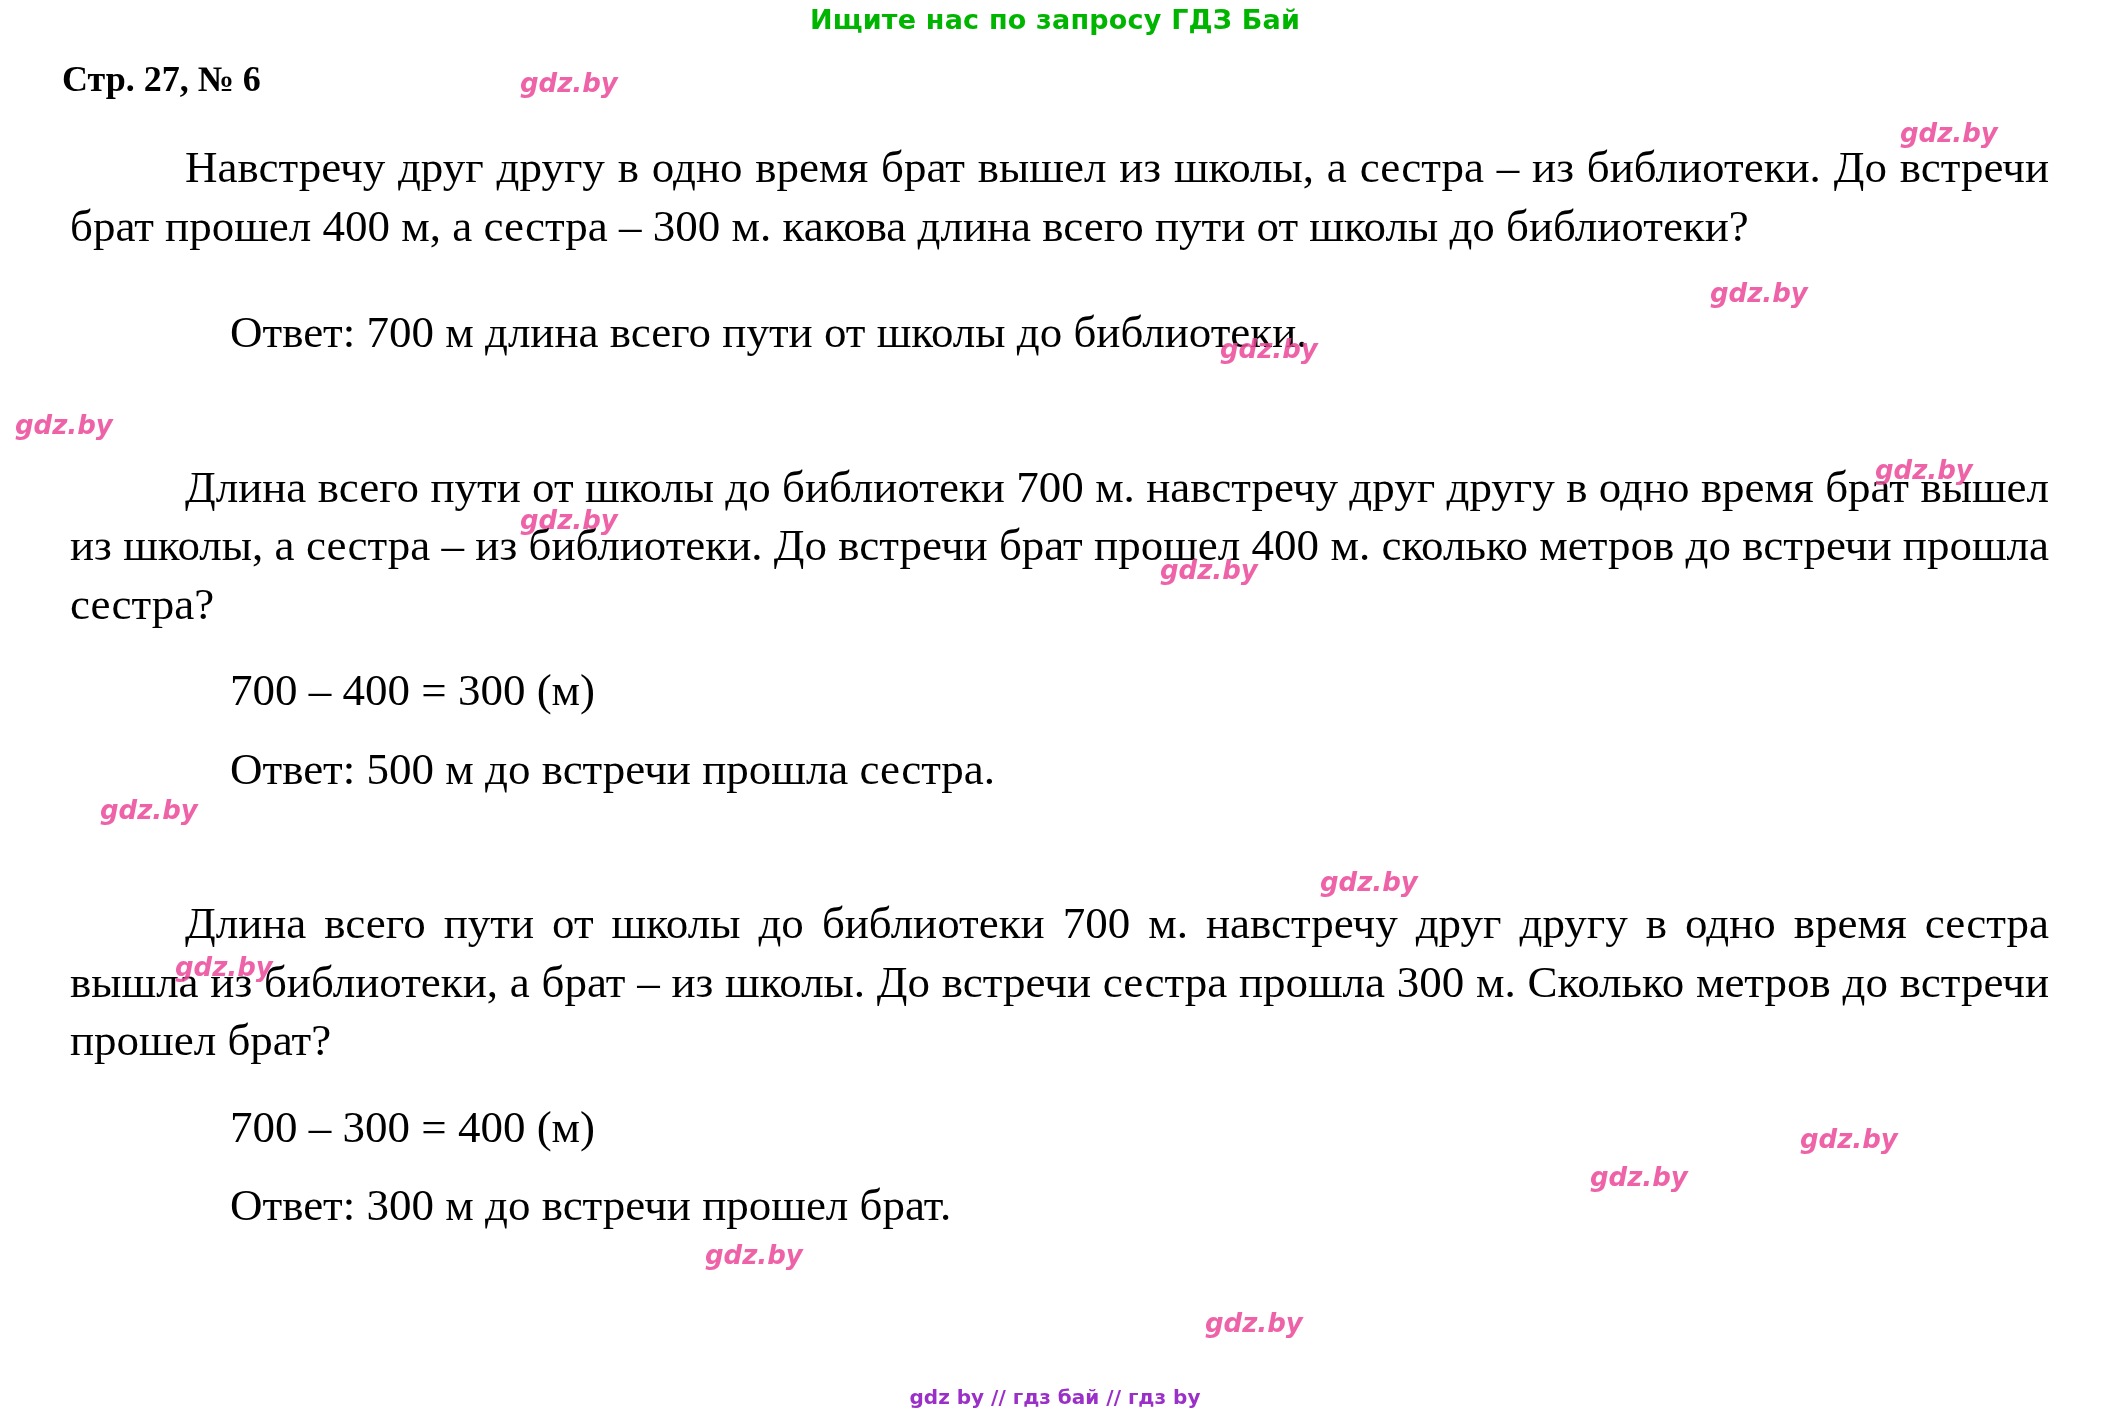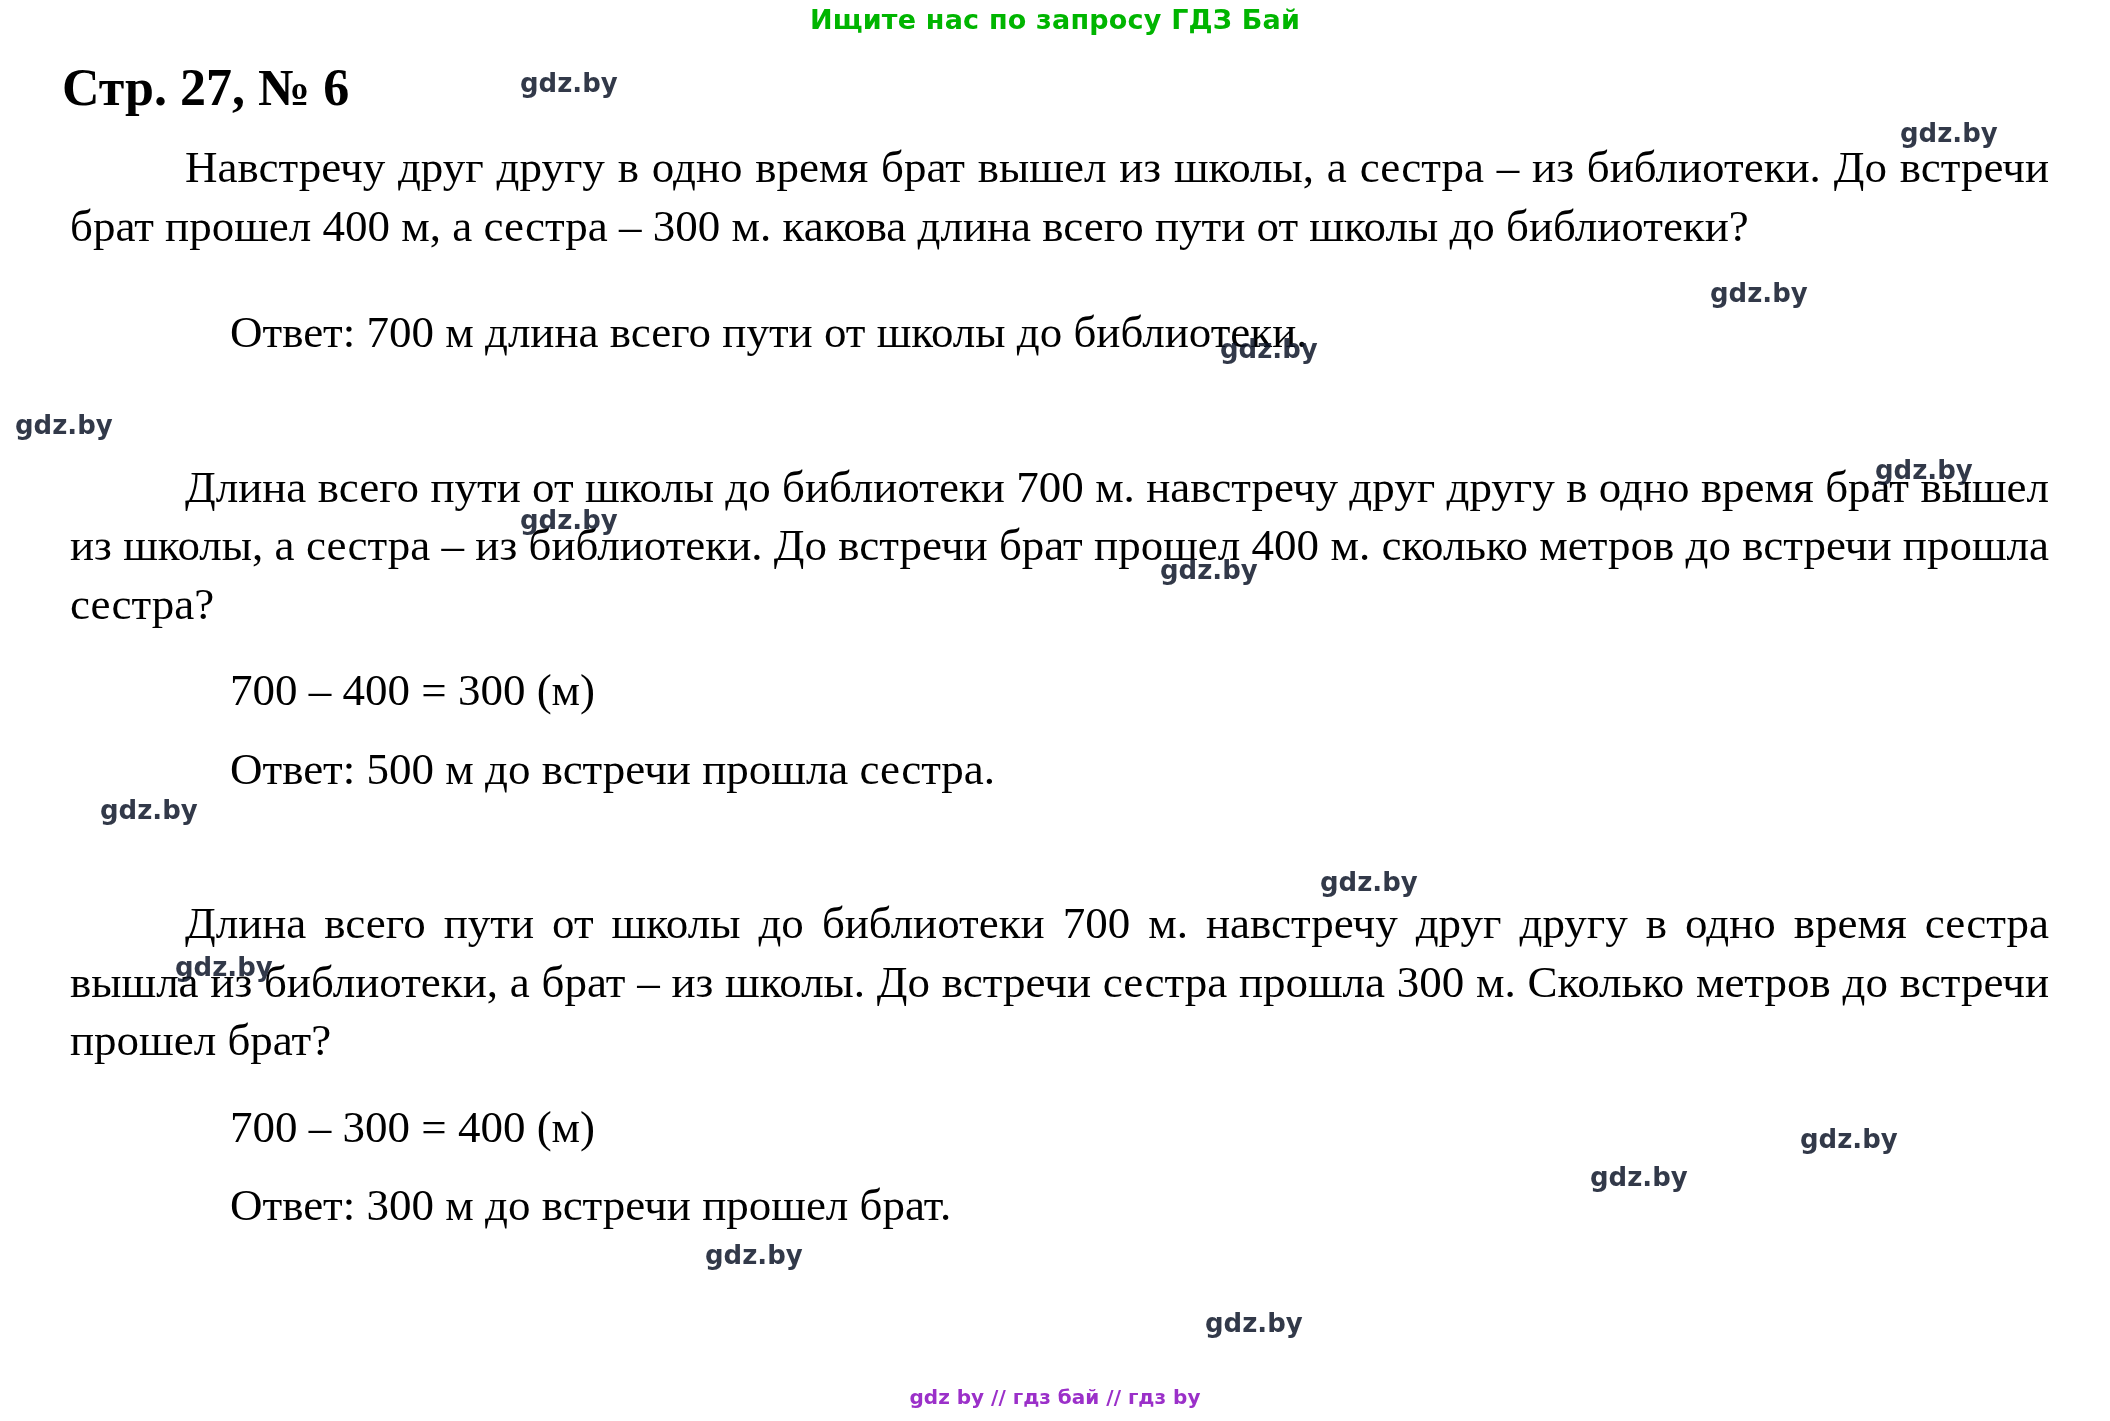--- a/index.html
+++ b/index.html
@@ -34,21 +34,21 @@
     color: #00b500;
     letter-spacing: 0.2px;
   }
 
   
   .heading {
     position: absolute;
     top: 58px;
     left: 62px;
     font-family: "Liberation Serif", serif;
-    font-size: 52px;
+    font-size: 36px;
     font-weight: bold;
     color: #000000;
   }
 
   
   .content {
     position: absolute;
     top: 130px;
     left: 62px;
     width: 1995px;
@@ -84,24 +84,25 @@
     font-weight: bold;
     color: #9b30c9;
   }
   .footer .sep { color: #9b30c9; }
 
   
   .wm {
     position: absolute;
     font-family: "DejaVu Sans", sans-serif;
     font-weight: bold;
-    color: #0f172a;
+    color: #ec4899;
     opacity: 0.85;
     white-space: nowrap;
     pointer-events: none;
+    font-style: italic;
   }
 </style>
 </head>
 <body>
 
 <div class="page">
 
   <div class="top-banner">Ищите нас по запросу ГДЗ Бай</div>
 
   <div class="heading">Стр. 27, № 6</div>

